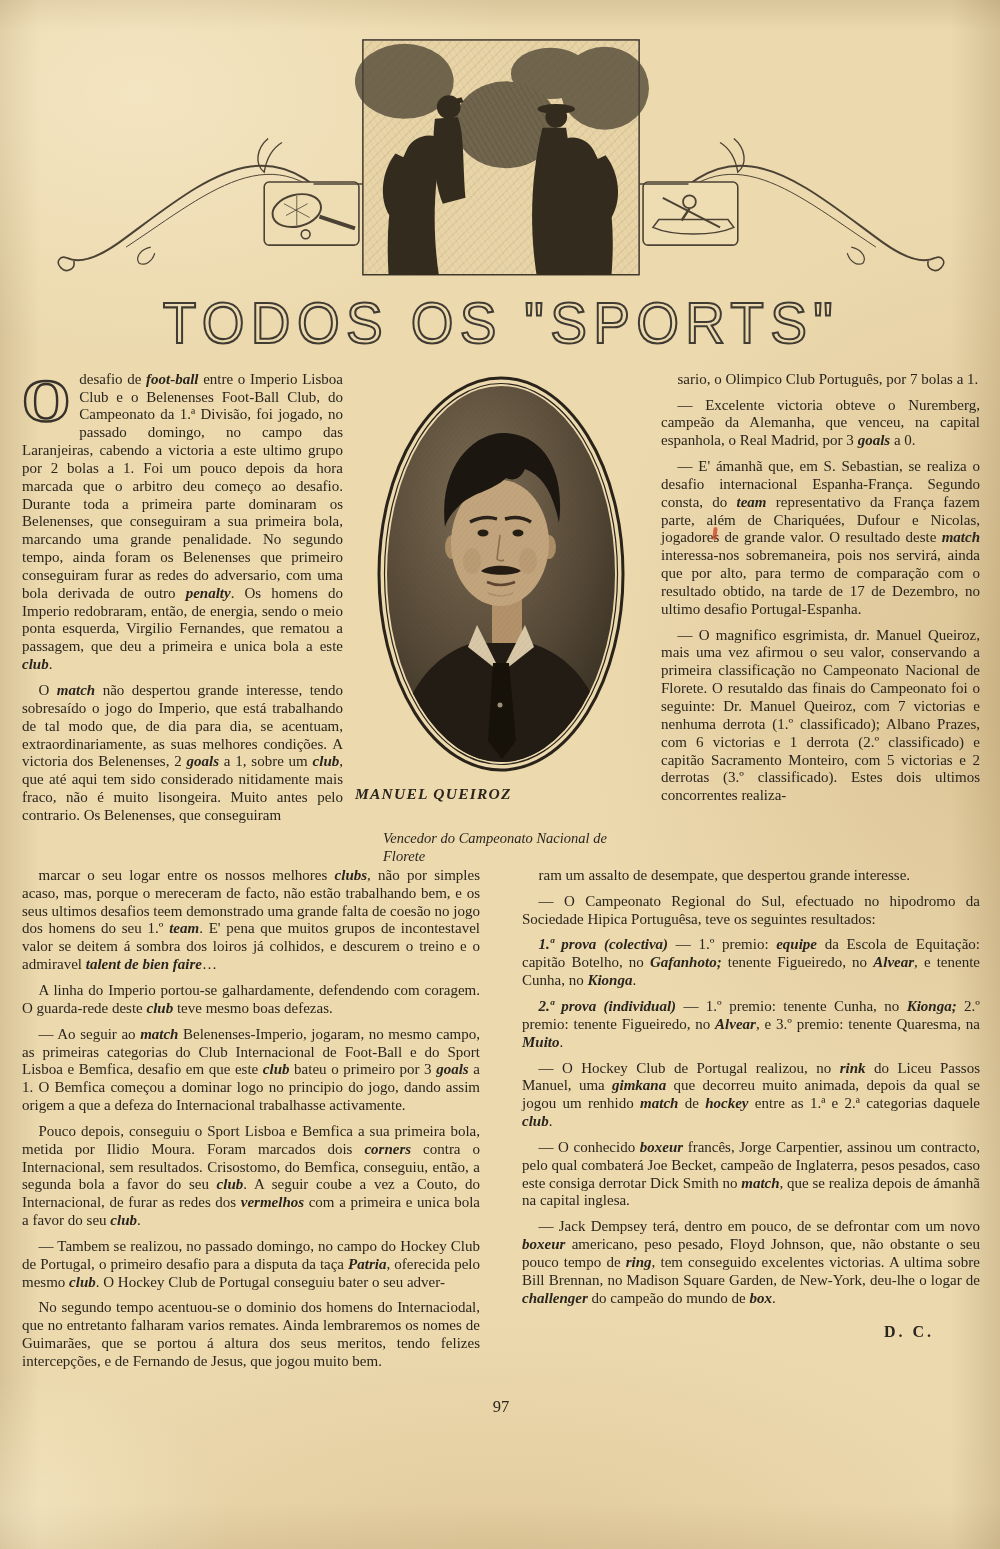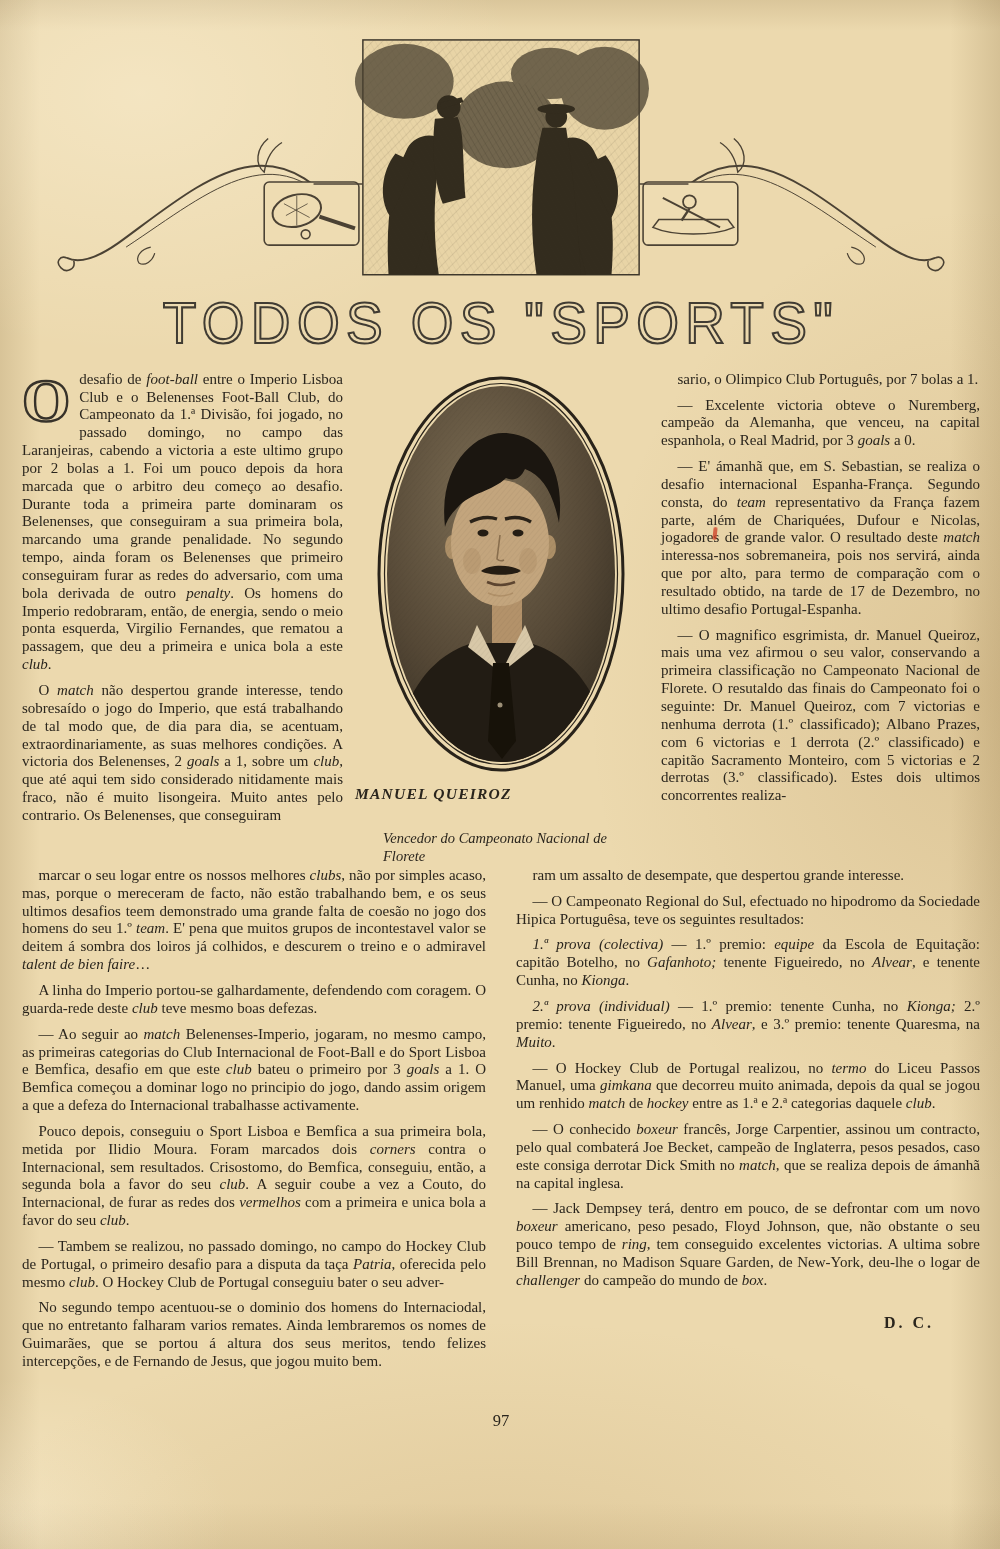--- a/index.html
+++ b/index.html
@@ -74,46 +74,46 @@
   .cap-sub{
     margin-top:26px;
     font-style:italic;
     font-size:14.5px;
     line-height:1.25;
     padding:0 28px;
   }
   .section-b{
     display:grid;
     grid-template-columns:1fr 1fr;
-    column-gap:30px;
+    column-gap:42px;
     margin-top:2px;
   }
   .signature{
-    margin-top:24px;
+    margin-top:16px;
     padding-right:46px;
     text-align:right;
     font-weight:bold;
     font-size:16px;
     letter-spacing:3px;
   }
   .page-number{
     text-align:center;
     font-size:16.5px;
-    margin-top:32px;
+    margin-top:18px;
   }
   .ink-mark{
     position:absolute;
     left:713px;top:527px;
     width:4px;height:13px;
     background:rgba(205,60,35,.75);
     border-radius:2px;
     transform:rotate(6deg);
     filter:blur(.4px);
   }
-  i{font-style:italic;}
+  i{font-style:italic;font-weight:bold;}
 </style>
 </head>
 <body>
 
 <div class="page">
 
   <div class="header-art">
     <svg viewBox="0 0 900 250">
       <defs>
         <pattern id="hatch" width="7" height="7" patternTransform="rotate(45)" patternUnits="userSpaceOnUse">
@@ -265,21 +265,21 @@
         <p>Pouco depois, conseguiu o Sport Lisboa e Bemfica a sua primeira bola, metida por Ilidio Moura. Foram marcados dois <i>corners</i> contra o Internacional, sem resultados. Crisostomo, do Bemfica, conseguiu, então, a segunda bola a favor do seu <i>club</i>. A seguir coube a vez a Couto, do Internacional, de furar as redes dos <i>vermelhos</i> com a primeira e unica bola a favor do seu <i>club</i>.</p>
         <p>— Tambem se realizou, no passado domingo, no campo do Hockey Club de Portugal, o primeiro desafio para a disputa da taça <i>Patria</i>, oferecida pelo mesmo <i>club</i>. O Hockey Club de Portugal conseguiu bater o seu adver-</p>
         <p>No segundo tempo acentuou-se o dominio dos homens do Internaciodal, que no entretanto falharam varios remates. Ainda lembraremos os nomes de Guimarães, que se portou á altura dos seus meritos, tendo felizes intercepções, e de Fernando de Jesus, que jogou muito bem.</p>
       </div>
     <div>
       <div>
           <p>ram um assalto de desempate, que despertou grande interesse.</p>
           <p>— O Campeonato Regional do Sul, efectuado no hipodromo da Sociedade Hipica Portuguêsa, teve os seguintes resultados:</p>
           <p><i>1.ª prova (colectiva)</i> — 1.º premio: <i>equipe</i> da Escola de Equitação: capitão Botelho, no <i>Gafanhoto;</i> tenente Figueiredo, no <i>Alvear</i>, e tenente Cunha, no <i>Kionga</i>.</p>
           <p><i>2.ª prova (individual)</i> — 1.º premio: tenente Cunha, no <i>Kionga;</i> 2.º premio: tenente Figueiredo, no <i>Alvear</i>, e 3.º premio: tenente Quaresma, na <i>Muito</i>.</p>
-          <p>— O Hockey Club de Portugal realizou, no <i>termo</i> do Liceu Passos Manuel, uma <i>gimkana</i> que decorreu muito animada, depois da qual se jogou um renhido <i>match</i> de <i>hockey</i> entre as 1.ª e 2.ª categorias daquele <i>club</i>.</p>
+          <p>— O Hockey Club de Portugal realizou, no <i>rink</i> do Liceu Passos Manuel, uma <i>gimkana</i> que decorreu muito animada, depois da qual se jogou um renhido <i>match</i> de <i>hockey</i> entre as 1.ª e 2.ª categorias daquele <i>club</i>.</p>
           <p>— O conhecido <i>boxeur</i> francês, Jorge Carpentier, assinou um contracto, pelo qual combaterá Joe Becket, campeão de Inglaterra, pesos pesados, caso este consiga derrotar Dick Smith no <i>match</i>, que se realiza depois de ámanhã na capital inglesa.</p>
           <p>— Jack Dempsey terá, dentro em pouco, de se defrontar com um novo <i>boxeur</i> americano, peso pesado, Floyd Johnson, que, não obstante o seu pouco tempo de <i>ring</i>, tem conseguido excelentes victorias. A ultima sobre Bill Brennan, no Madison Square Garden, de New-York, deu-lhe o logar de <i>challenger</i> do campeão do mundo de <i>box</i>.</p>
         </div>
       <div class="signature">D. C.</div>
     </div>
   </div>
 
   <div class="page-number">97</div>
 
   <div class="ink-mark"></div>

